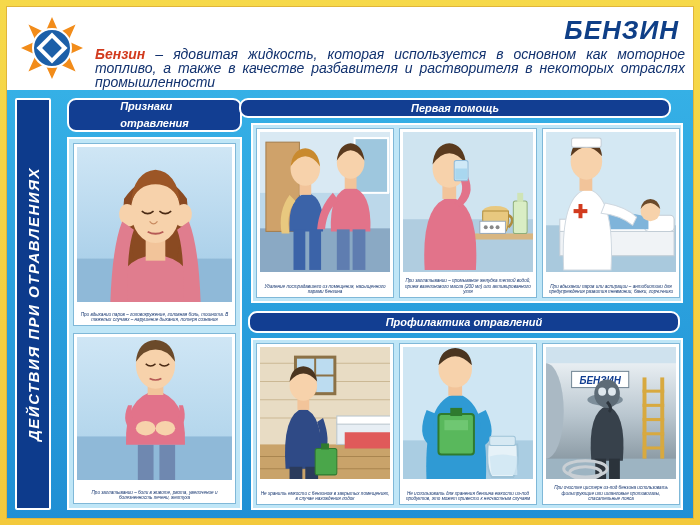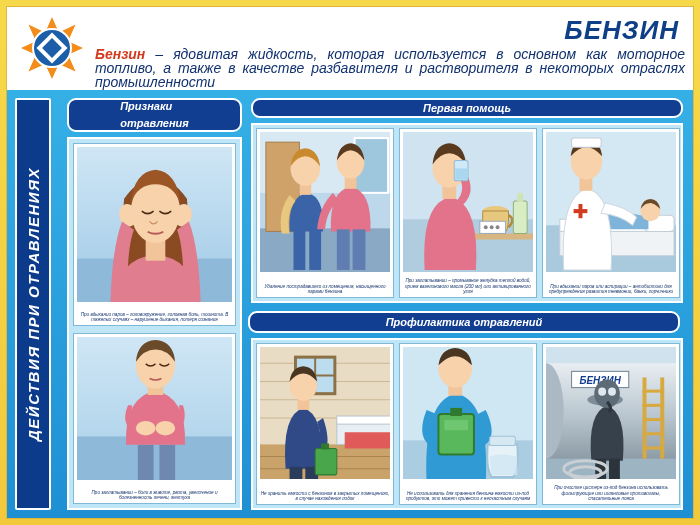--- a/index.html
+++ b/index.html
@@ -251,21 +251,21 @@
           <path d="M74 40 q6 3 12 0" stroke="#b55a55" stroke-width="1.6" fill="none"></path>
 
           <path d="M52 66 Q44 84 58 92 L100 92 Q114 84 108 66 L104 66 Q106 82 96 86 L64 86 Q54 82 56 66 Z" fill="#e2738a"></path>
           <ellipse cx="70" cy="88" rx="10" ry="7" fill="#f7d2ab"></ellipse>
           <ellipse cx="90" cy="88" rx="10" ry="7" fill="#f7d2ab"></ellipse>
         </svg>
       </div>
       <div class="cap">При заглатывании – боли в животе, рвота, увеличение и болезненность печени, желтуха</div>
     </div>
 
-    <div class="banner" style="left:244px; top:8px; width:432px; height:20px;">
+    <div class="banner" style="left:232px; top:8px; width:432px; height:20px;">
       <span>Первая помощь</span>
     </div>
 
     <div class="col" style="left:244px; top:33px; width:432px; height:180px;"></div>
 
     <div class="card" style="left:249px; top:38px; width:138px; height:170px;">
       <div class="art">
         <svg viewBox="0 0 134 140" width="132" height="142" preserveAspectRatio="none">
           <rect x="0" y="0" width="134" height="140" fill="#bcd8ea"></rect>
           <rect x="0" y="0" width="134" height="60" fill="#d9e9f3"></rect>

